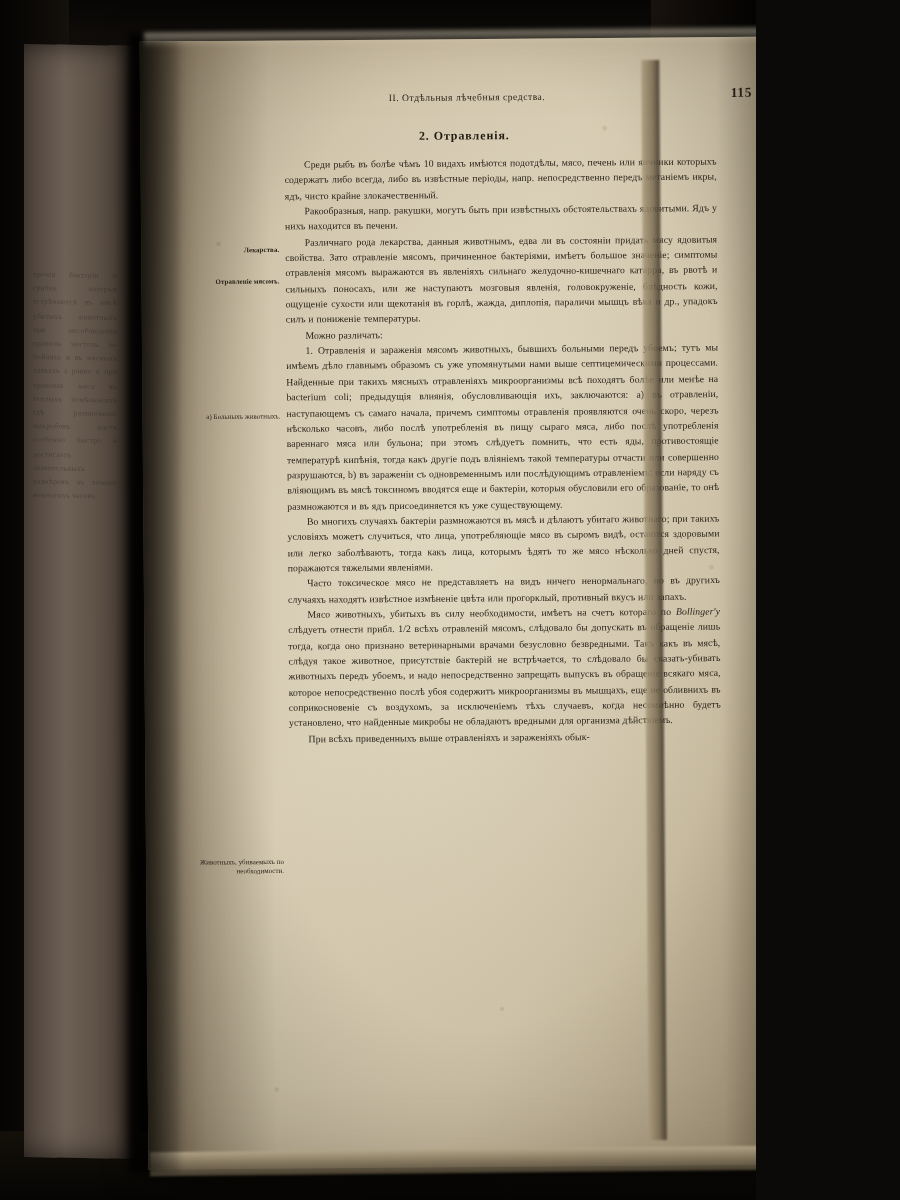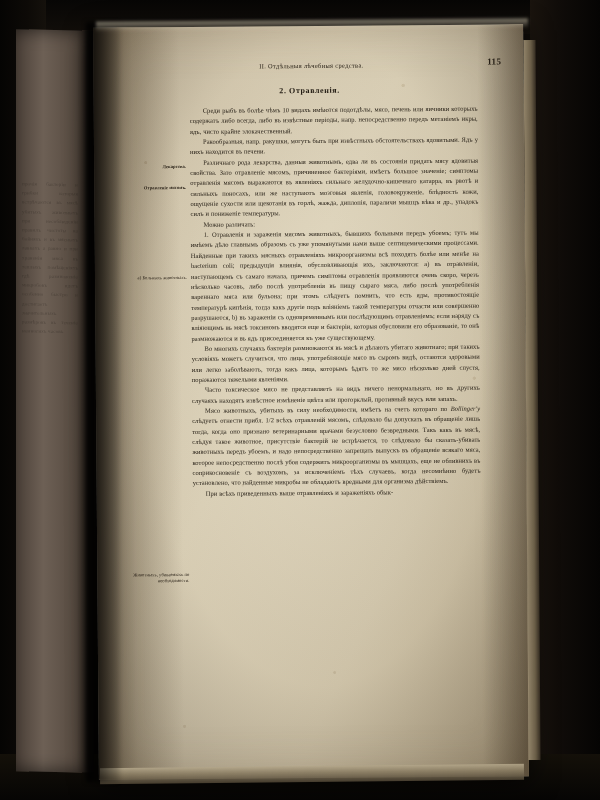--- a/index.html
+++ b/index.html
@@ -9,21 +9,21 @@
   }
   body {
     width: 600px;
     height: 800px;
     overflow: hidden;
     font-family: "Liberation Serif", serif;
   }
 
   #scene {
     position: relative;
-    width: 600px;
+    width: 504px;
     height: 800px;
     background:
       radial-gradient(ellipse at 50% 42%, #2a241d 0%, #17120d 45%, #0a0806 80%);
     overflow: hidden;
   }
 
   
   .bg-left {
     position: absolute;
     left: 0; top: 0; width: 46px; height: 800px;

